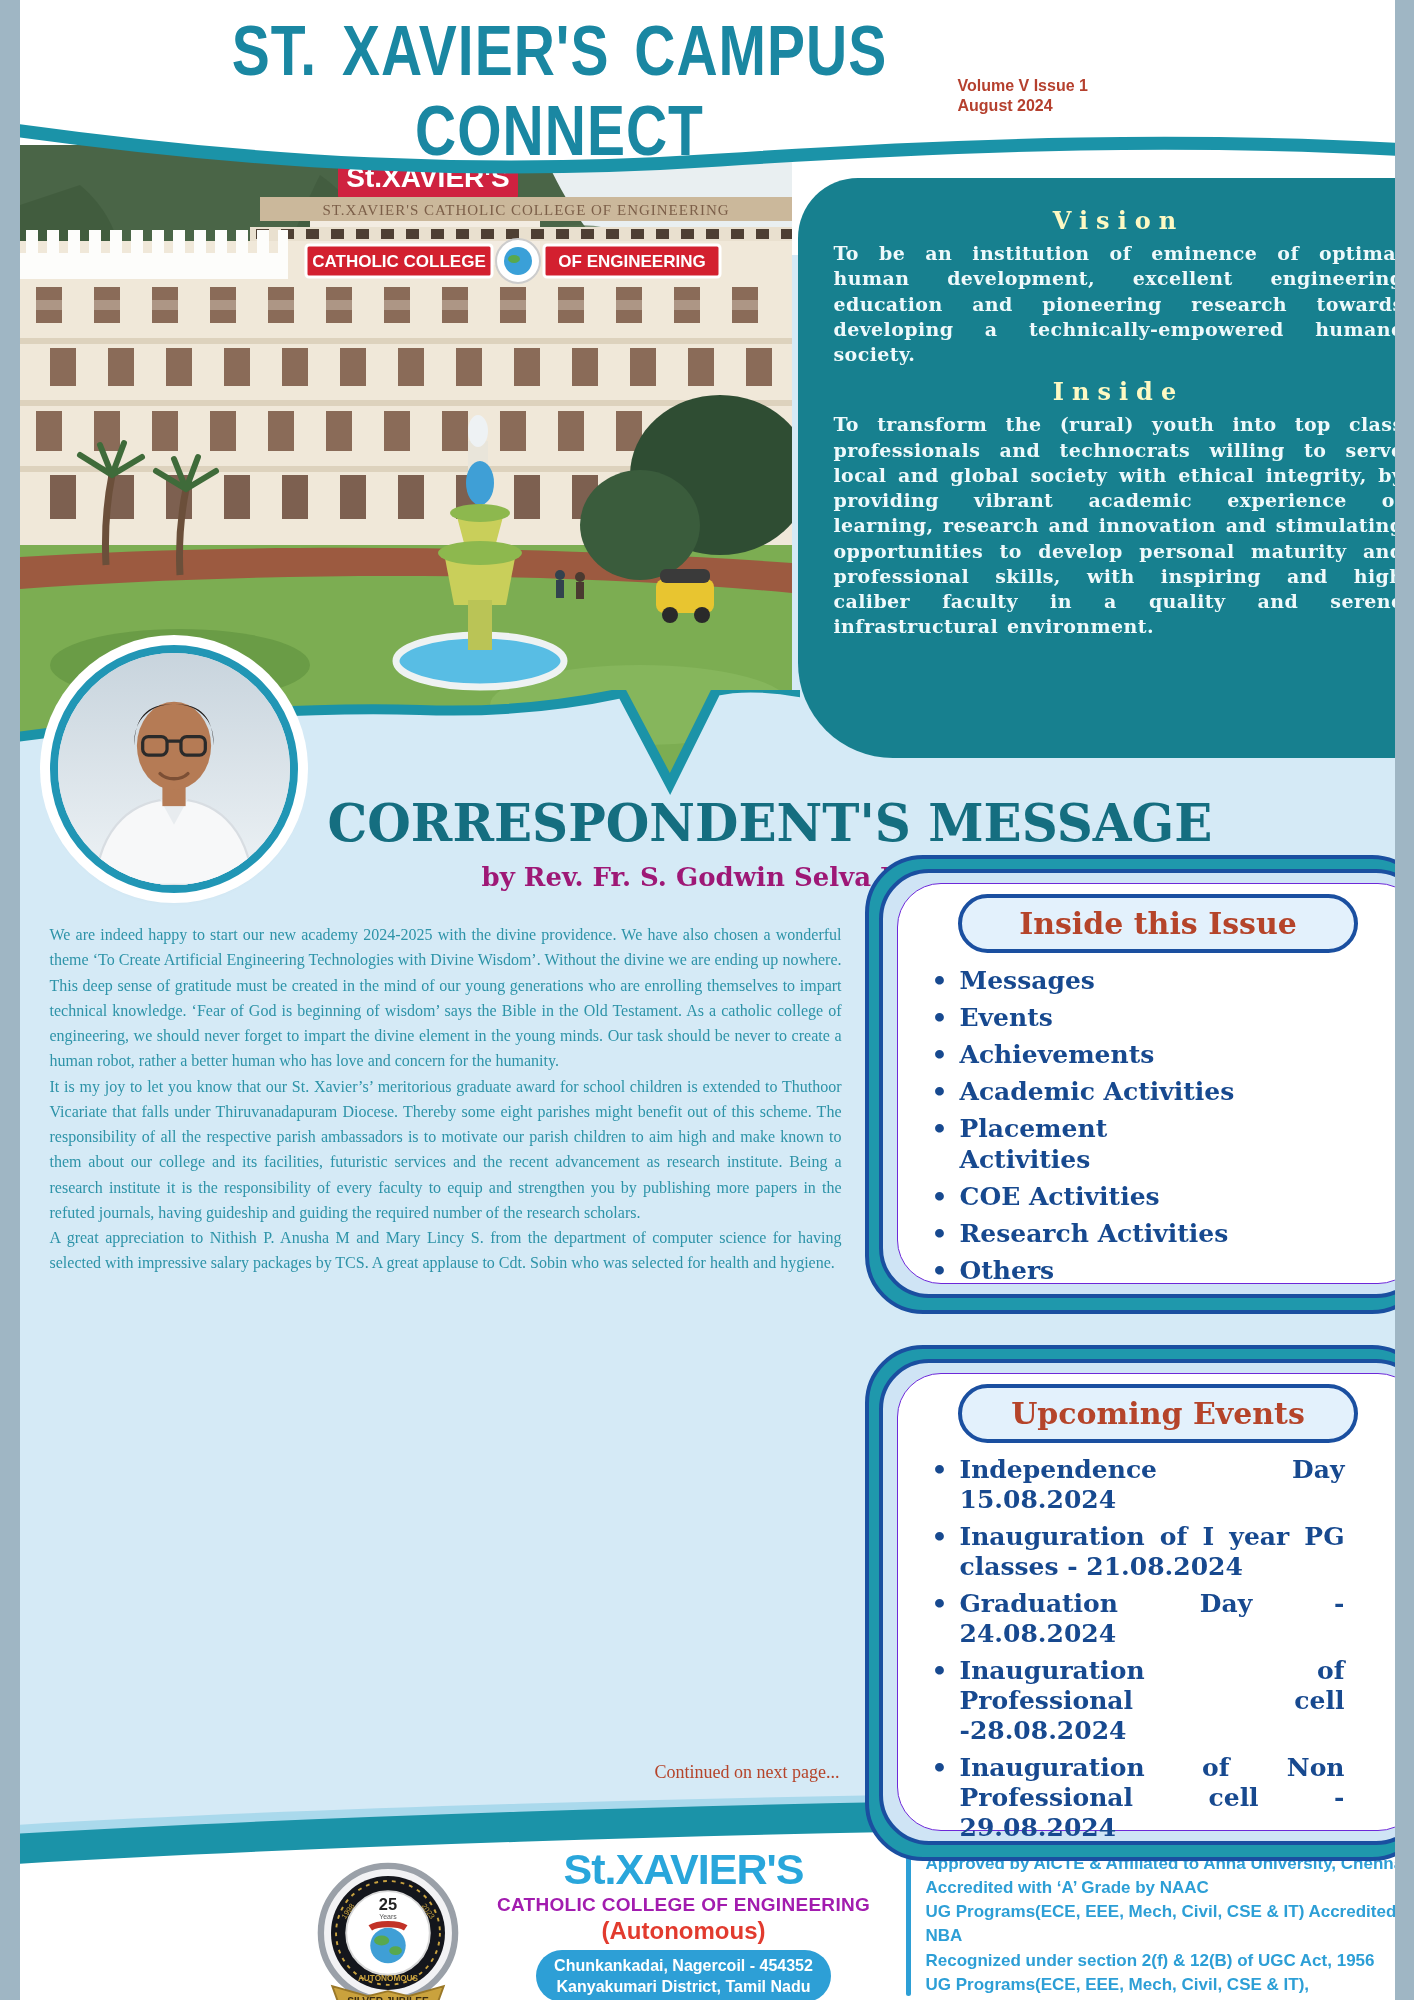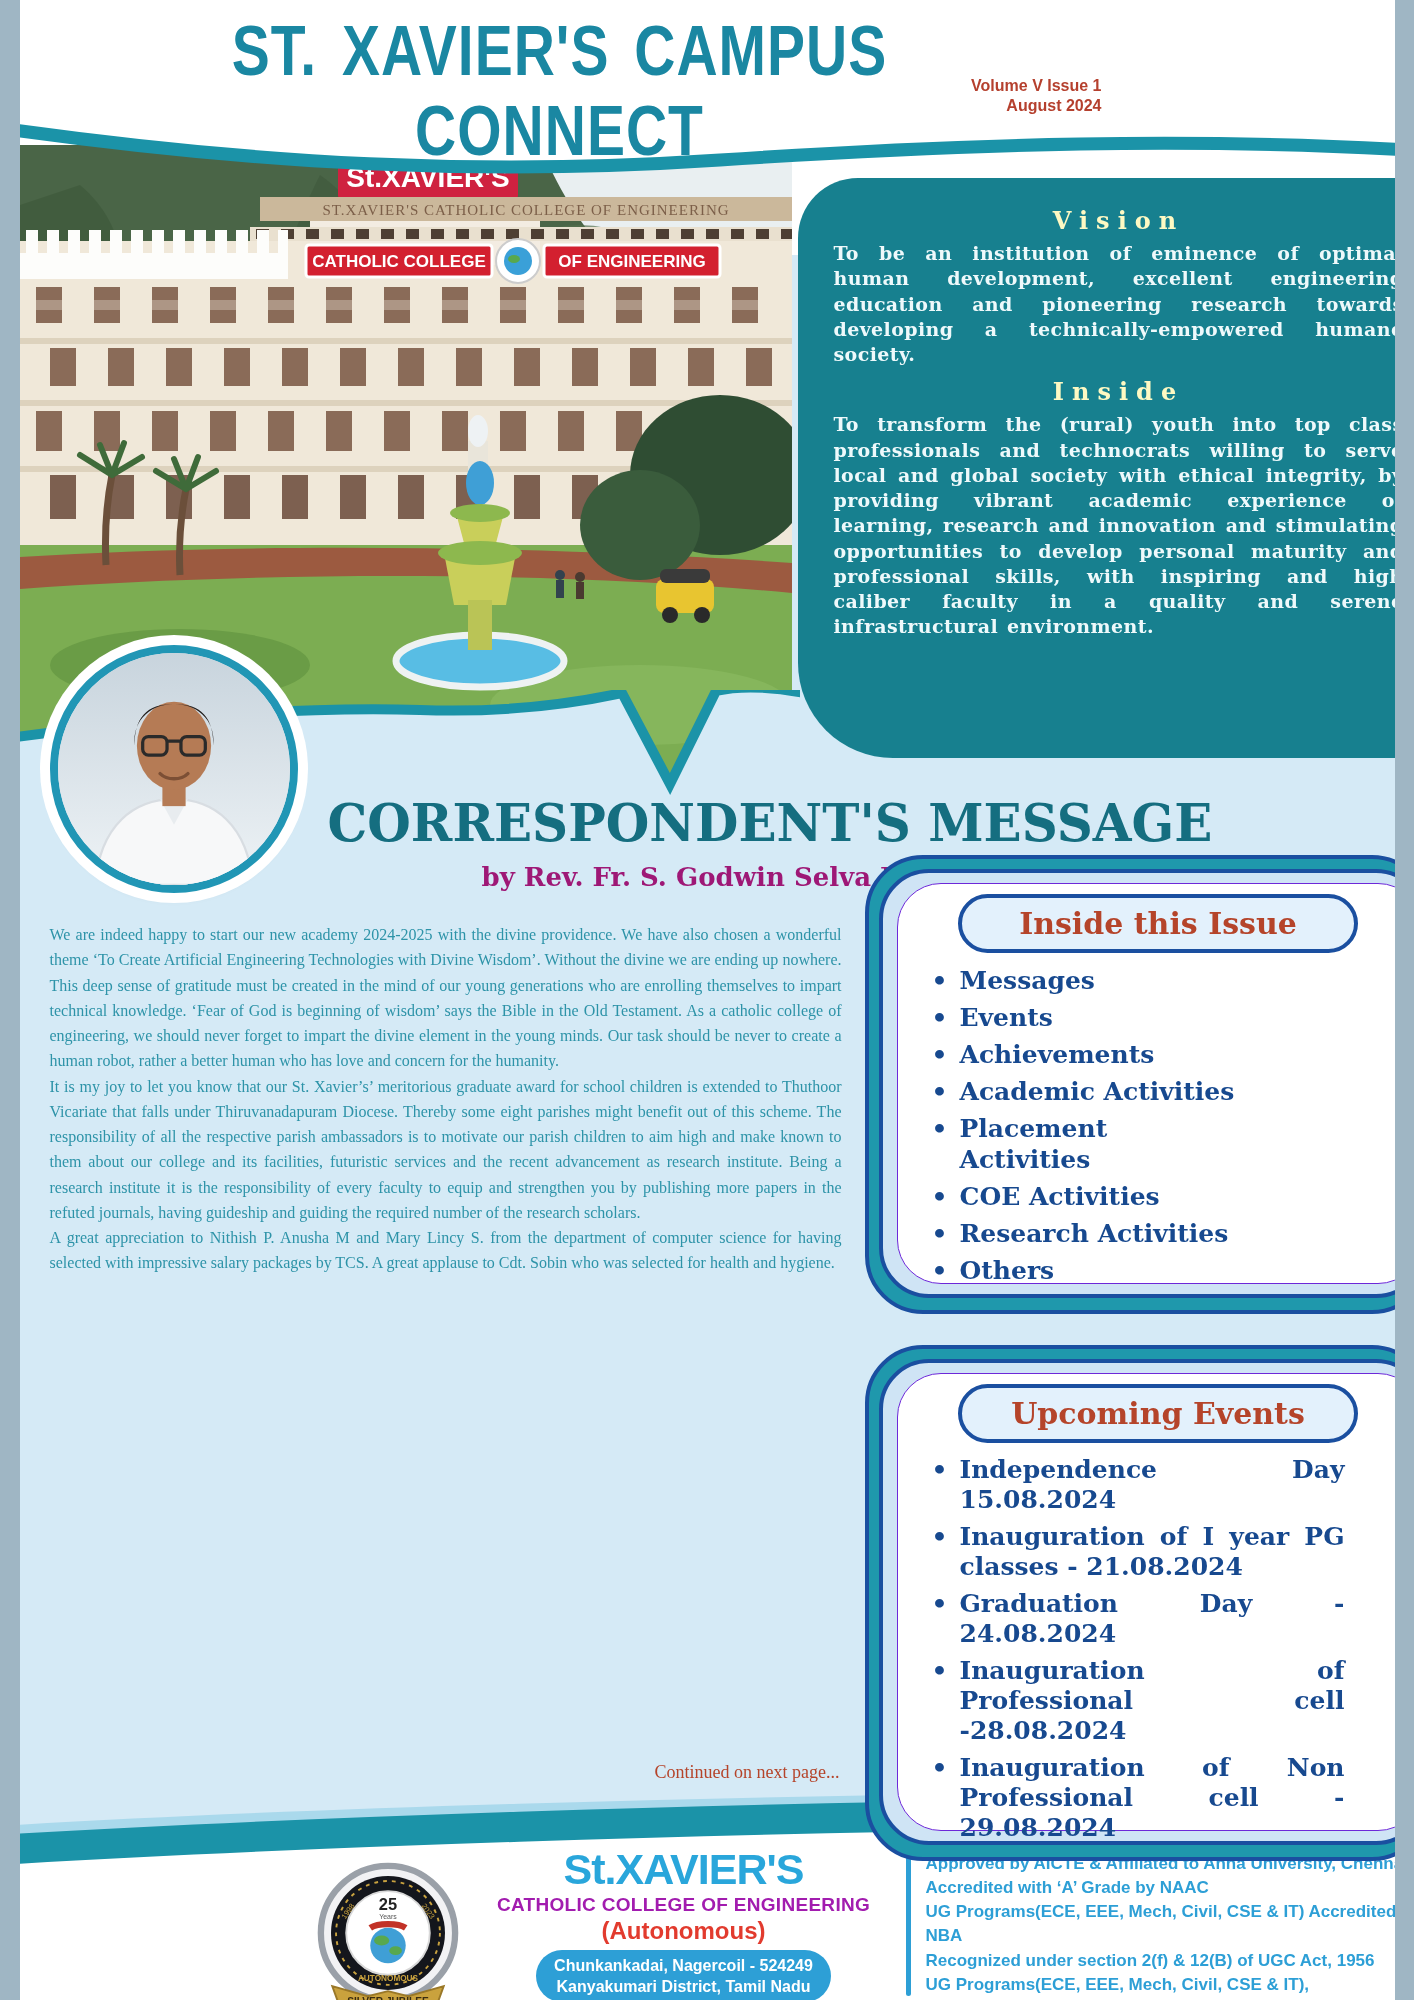--- a/index.html
+++ b/index.html
@@ -10,21 +10,21 @@
   }
   
   .header-white { position:absolute; top:0; left:0; width:100%; height:255px; background:#ffffff; z-index:0; }
   .nl-title {
     position:absolute; top:10px; left:60px; width:960px; margin:0; text-align:center;
     font-family:"Liberation Sans", sans-serif; font-weight:bold; font-size:57px;
     color:#1a87a2; letter-spacing:1px; word-spacing:8px;
     transform:scaleY(1.22); transform-origin:top center; z-index:4;
   }
   .issue-block {
-    position:absolute; top:76px; left:938px; width:144px; text-align:right;
+    position:absolute; top:76px; left:938px; width:144px; text-align:left;
     font-family:"Liberation Sans", sans-serif; font-weight:bold; font-size:16px;
     line-height:1.25; color:#b5402e; z-index:4;
   }
   
   .top-swoosh { position:absolute; top:100px; left:0; width:1414px; height:90px; z-index:2; }
   
   .campus-photo { position:absolute; top:145px; left:0; width:772px; height:655px; z-index:1; overflow:hidden; }
   .photo-bottom-wave { position:absolute; top:690px; left:0; width:780px; height:118px; z-index:2; }
   
   .vision-box {
@@ -301,21 +301,21 @@
         <text x="60" y="94" text-anchor="middle" font-family="Liberation Sans, sans-serif" font-size="6.5" font-weight="bold" fill="#c9a23f">AUTONOMOUS</text>
         <path d="M16,98 L44,106 L60,102 L76,106 L104,98 L96,120 L60,113 L24,120 Z" fill="#caa23d" stroke="#9a7828" stroke-width="1.5"></path>
         <text x="60" y="113" text-anchor="middle" font-family="Liberation Sans, sans-serif" font-size="8" font-weight="bold" fill="#3a2c10">SILVER JUBILEE</text>
       </svg>
     </div>
     <div class="college-block">
       <div class="college-name">St.XAVIER'S</div>
       <div class="college-sub">CATHOLIC COLLEGE OF ENGINEERING</div>
       <div class="autonomous">(Autonomous)</div>
       <div class="address-pill">
-        <div>Chunkankadai, Nagercoil - 524249</div>
+        <div>Chunkankadai, Nagercoil - 454352</div>
         <div>Kanyakumari District, Tamil Nadu</div>
       </div>
     </div>
     <div class="divider-bar"></div>
     <div class="accreditations">
         <div>Approved by AICTE &amp; Affiliated to Anna University, Chennai</div>
         <div>Accredited with ‘A’ Grade by NAAC</div>
         <div>UG Programs(ECE, EEE, Mech, Civil, CSE &amp; IT) Accredited by NBA</div>
         <div>Recognized under section 2(f) &amp; 12(B) of UGC Act, 1956</div>
         <div>UG Programs(ECE, EEE, Mech, Civil, CSE &amp; IT),</div>

